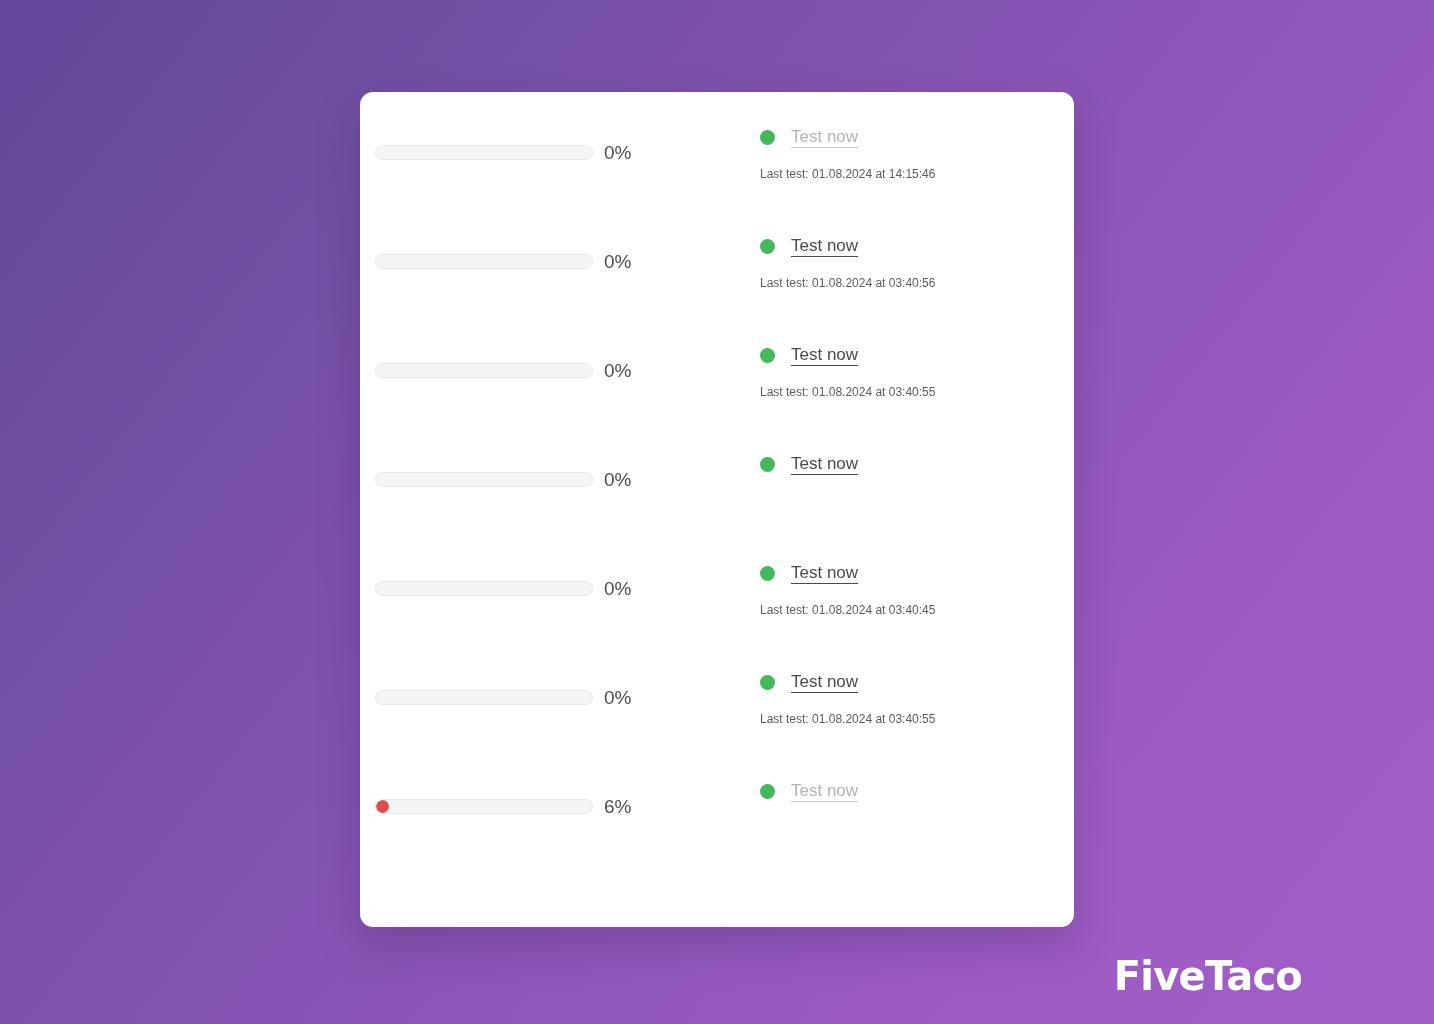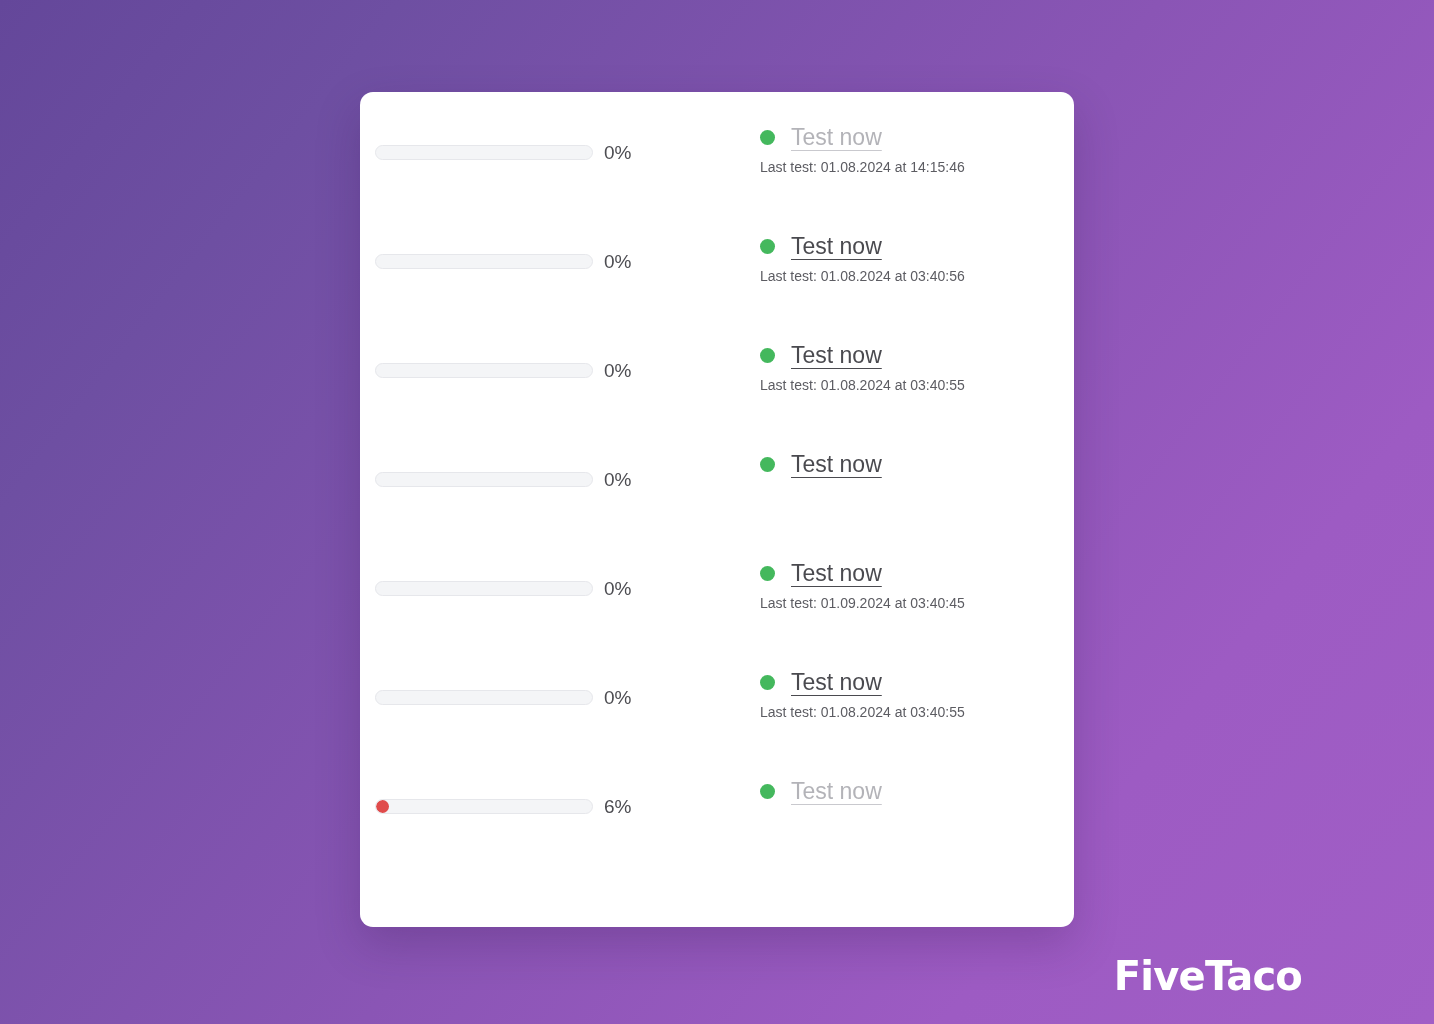--- a/index.html
+++ b/index.html
@@ -111,37 +111,37 @@
 
   .dot {
     width: 15px;
     height: 15px;
     border-radius: 50%;
     background: #44b85d;
     flex: none;
   }
 
   .test-link {
-    font-size: 23px;
+    font-size: 17px;
     color: #4a4a4f;
     text-decoration: underline;
     text-underline-offset: 5px;
     text-decoration-thickness: 1.4px;
     cursor: pointer;
     white-space: nowrap;
   }
   .test-link.muted {
     color: #b3b3b8;
     text-decoration-color: #c9c9ce;
     cursor: default;
   }
 
   .last-test {
-    margin-top: 11px;
-    font-size: 14px;
+    margin-top: 19px;
+    font-size: 12px;
     color: #5c5c62;
     white-space: nowrap;
   }
 
   
   #brand {
     position: absolute;
     right: 132px;
     bottom: 25px;
     font-size: 40px;
@@ -213,21 +213,21 @@
       <div class="row">
         <div class="warmup-cell">
           <div class="bar-track"></div>
           <div class="bar-pct">0%</div>
         </div>
         <div class="health-cell">
           <div class="health-top">
             <span class="dot"></span>
             <span class="test-link">Test now</span>
           </div>
-          <div class="last-test">Last test: 01.09.2024 at 03:40:45</div>
+          <div class="last-test">Last test: 01.08.2024 at 03:40:45</div>
         </div>
       </div>
       <div class="row">
         <div class="warmup-cell">
           <div class="bar-track"></div>
           <div class="bar-pct">0%</div>
         </div>
         <div class="health-cell">
           <div class="health-top">
             <span class="dot"></span>

